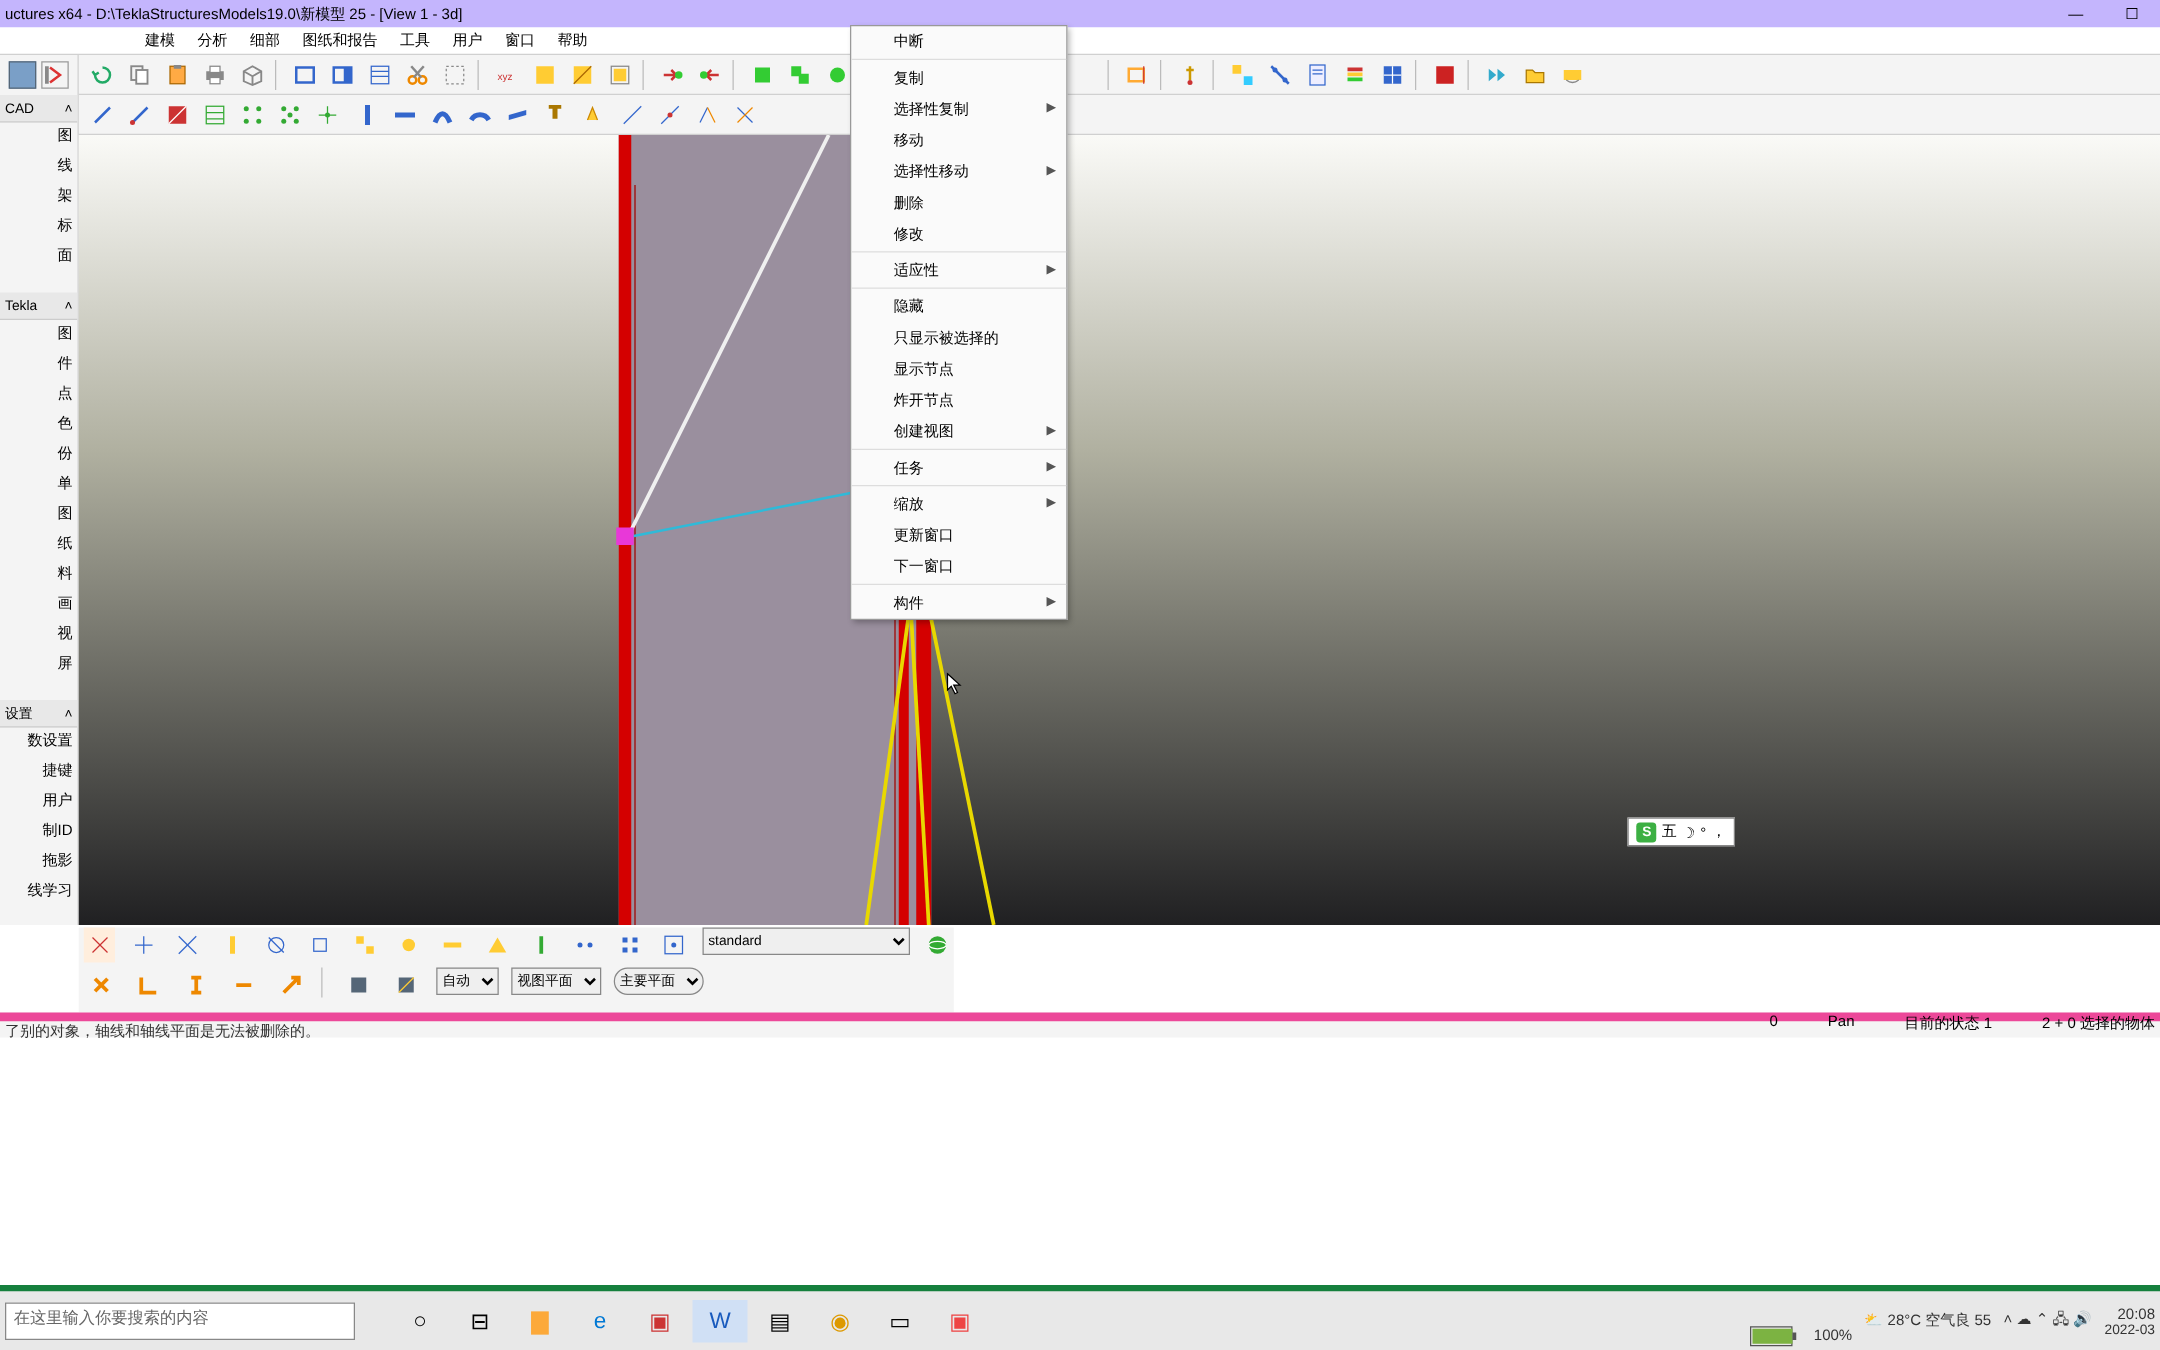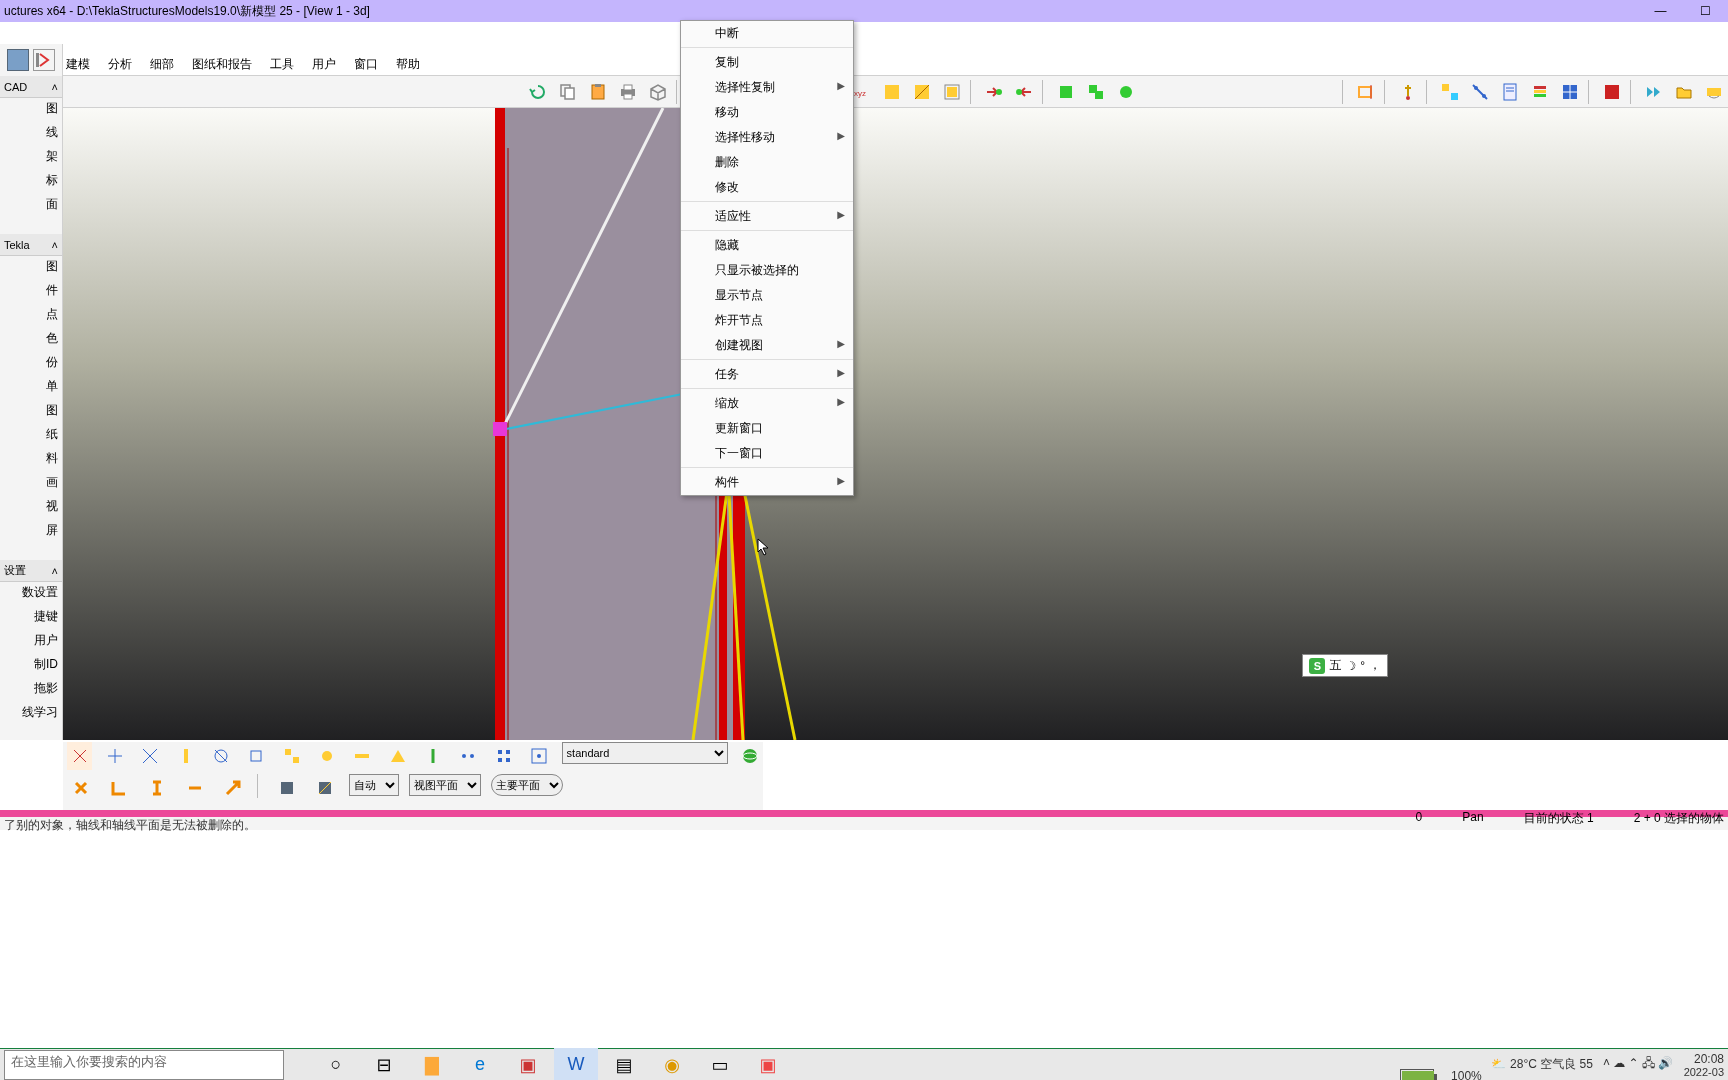--- a/index.html
+++ b/index.html
@@ -1,41 +1,41 @@
 <!DOCTYPE html>
 <html><head>
 <meta charset="utf-8">
 <style>
 * { margin: 0; padding: 0; box-sizing: border-box; font-family: "Microsoft YaHei", Arial, sans-serif; }
 body { width: 1728px; height: 1080px; overflow: hidden; background: #fff; position: relative; }
 .titlebar { height: 22px; background: #c4b5fd; display: flex; align-items: center; padding-left: 4px; font-size: 12px; color: #000; }
 .titlebar .wincontrols { position: absolute; right: 0; top: 0; display: flex; }
 .titlebar .wincontrols span { width: 45px; height: 22px; text-align: center; line-height: 22px; font-size: 12px; }
-.menubar { height: 22px; background: #fff; display: flex; align-items: center; padding-left: 58px; font-size: 12px; gap: 2px; border-bottom: 1px solid #d0d0d0; margin-top: 32px; }
+.menubar { height: 22px; background: #fff; display: flex; align-items: center; padding-left: 108px; font-size: 12px; gap: 2px; border-bottom: 1px solid #d0d0d0; }
 .menubar span { padding: 2px 8px; }
-.toolbar1 { height: 32px; background: #f4f4f4; display: flex; align-items: center; padding-left: 68px; gap: 2px; border-bottom: 1px solid #d0d0d0; justify-content: flex-end; }
+.toolbar1 { height: 32px; background: #f4f4f4; display: flex; align-items: center; padding-left: 68px; gap: 2px; border-bottom: 1px solid #d0d0d0; }
 .toolbar1 .sep { width: 6px; border-left: 1px solid #bbb; height: 24px; margin: 0 2px; }
 .tbtn { width: 28px; height: 28px; display: flex; align-items: center; justify-content: center; border: 1px solid transparent; }
 .tbtn svg { width: 20px; height: 20px; }
 .toolbar2 { height: 32px; background: #f4f4f4; display: flex; align-items: center; padding-left: 68px; gap: 2px; border-bottom: 1px solid #d0d0d0; }
 .sidepanel { position: absolute; left: 0; top: 76px; width: 63px; bottom: 340px; background: #f4f4f4; border-right: 1px solid #d0d0d0; overflow: hidden; }
 .sidepanel .hdr { height: 22px; background: #e8e8e8; border-bottom: 1px solid #ccc; padding: 2px 4px; font-size: 11px; display: flex; justify-content: space-between; align-items: center; }
 .sidepanel .itm { height: 24px; padding: 2px 4px; font-size: 12px; text-align: right; }
 .viewport { position: absolute; left: 63px; right: 0; top: 108px; height: 632px; background: linear-gradient(to bottom, #fafaf7 0%, #b0b0a0 40%, #202022 100%); overflow: hidden; }
 .model { position: absolute; left: 370px; top: 0; width: 370px; height: 632px; }
 .ctxmenu { position: absolute; left: 680px; top: 20px; width: 174px; background: #fafafa; border: 1px solid #999; box-shadow: 2px 2px 5px rgba(0,0,0,.3); z-index: 100; font-size: 12px; }
 .ctxmenu .mi { padding: 4px 12px 4px 34px; position: relative; }
 .ctxmenu .mi.sep { border-bottom: 1px solid #ddd; padding-bottom: 5px; margin-bottom: 2px; }
 .ctxmenu .mi .arrow { position: absolute; right: 8px; top: 5px; font-size: 10px; color: #555; }
 .bottomtools { position: absolute; left: 63px; top: 742px; width: 700px; height: 68px; background: #f4f4f4; }
 .bottomtools .row { height: 32px; display: flex; align-items: flex-start; gap: 10px; padding-left: 4px; }
 .bottomtools select { height: 22px; font-size: 11px; border: 1px solid #888; }
 .statusmsg { position: absolute; left: 0; top: 810px; width: 100%; height: 20px; font-size: 12px; padding-left: 4px; color: #333; background: #f4f4f4; border-top: 7px solid #ec4899; }
 .statusright { position: absolute; right: 4px; top: 810px; font-size: 12px; display: flex; gap: 40px; }
-.taskbar { position: absolute; left: 0; bottom: 0; width: 100%; height: 32px; background: #e8e8e8; border-top: 1px solid #15803d; display: flex; align-items: center; }
+.taskbar { position: absolute; left: 0; bottom: 0; width: 100%; height: 52px; background: #e8e8e8; border-top: 5px solid #15803d; display: flex; align-items: center; }
 .taskbar .search { margin-left: 4px; width: 280px; height: 30px; border: 1px solid #888; padding: 2px 6px; font-size: 13px; color: #666; background: #fff; }
 .taskbar .tray { position: absolute; right: 4px; display: flex; align-items: center; gap: 10px; font-size: 12px; color: #333; }
 .taskbar .apps { display: flex; gap: 4px; margin-left: 30px; }
 .taskbar .apps span { width: 44px; height: 34px; display: flex; align-items: center; justify-content: center; font-size: 18px; }
 .ime { position: absolute; right: 340px; top: 654px; background: #fff; border: 1px solid #888; padding: 2px 6px; font-size: 12px; display: flex; align-items: center; gap: 4px; }
 .ime .logo { width: 16px; height: 16px; background: #3cb043; color: #fff; font-weight: bold; font-size: 11px; display: flex; align-items: center; justify-content: center; border-radius: 3px; }
 .battery { border: 1px solid #555; width: 34px; height: 16px; position: relative; display: inline-block; }
 .battery::after { content: ''; position: absolute; right: -4px; top: 4px; width: 3px; height: 6px; background: #555; }
 .battery .fill { position: absolute; left: 1px; top: 1px; bottom: 1px; width: 100%; background: #7cb342; }
 .cursor-arrow { position: absolute; left: 694px; top: 430px; z-index: 200; font-size: 14px; }

